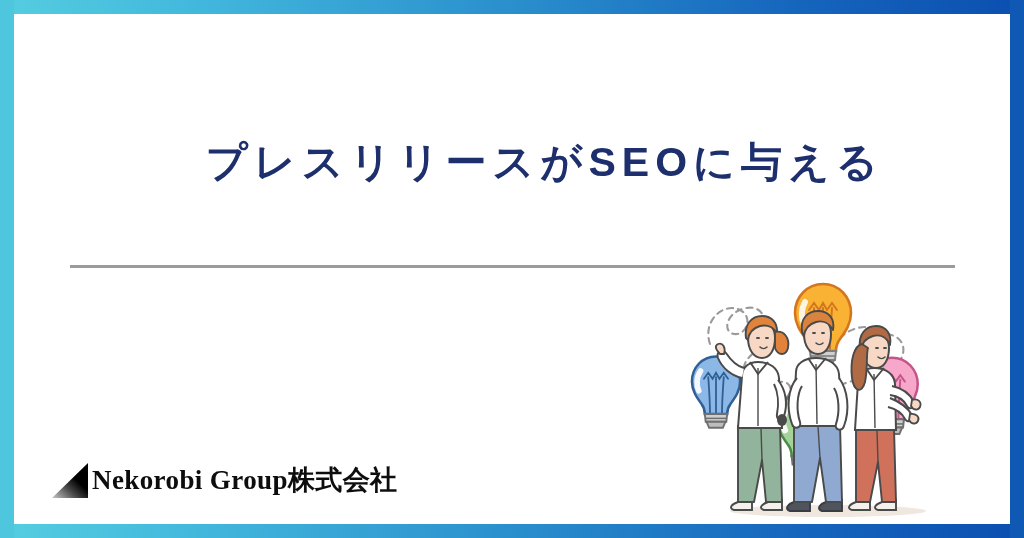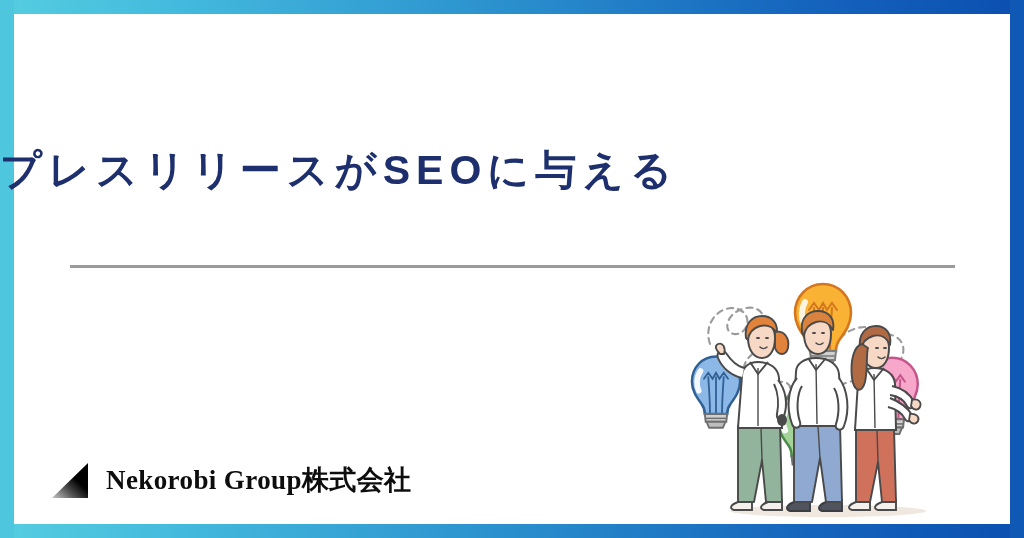--- a/index.html
+++ b/index.html
@@ -32,43 +32,43 @@
     background:#0f59b4;
   }
   .frame-inner {
     position:absolute; left:14px; top:14px;
     width:996px; height:510px;
     background:#ffffff;
   }
 
   
   .title-block {
-    position:absolute; left:0; top:142px; width:884px;
-    text-align:left;
+    position:absolute; left:0; top:134px; width:884px;
+    text-align:right;
   }
   .title-line {
     color:#1d2f6d;
     font-family:"Liberation Sans", sans-serif;
     font-weight:bold;
     font-size:41px;
     line-height:57px;
     letter-spacing:6px;
     white-space:nowrap;
   }
 
   .title-rule {
     position:absolute; left:70px; top:265px;
     width:885px; height:3px;
     background:#9b9b9b;
   }
 
   
   .logo-block {
     position:absolute; left:50px; top:460px;
-    display:flex; align-items:center; gap:14px;
+    display:flex; align-items:center; 
   }
   .logo-mark { width:42px; height:40px; display:block; }
   .logo-text {
     font-family:"Liberation Serif", serif;
     font-weight:bold;
     font-size:27px;
     color:#0d0d0d;
     letter-spacing:0.4px;
     white-space:nowrap;
   }

